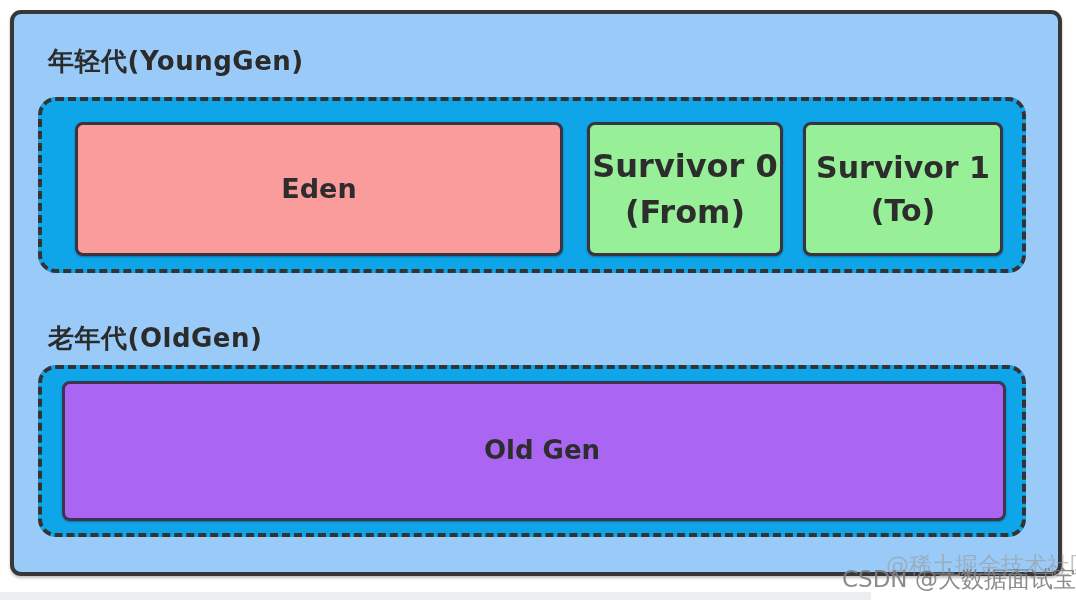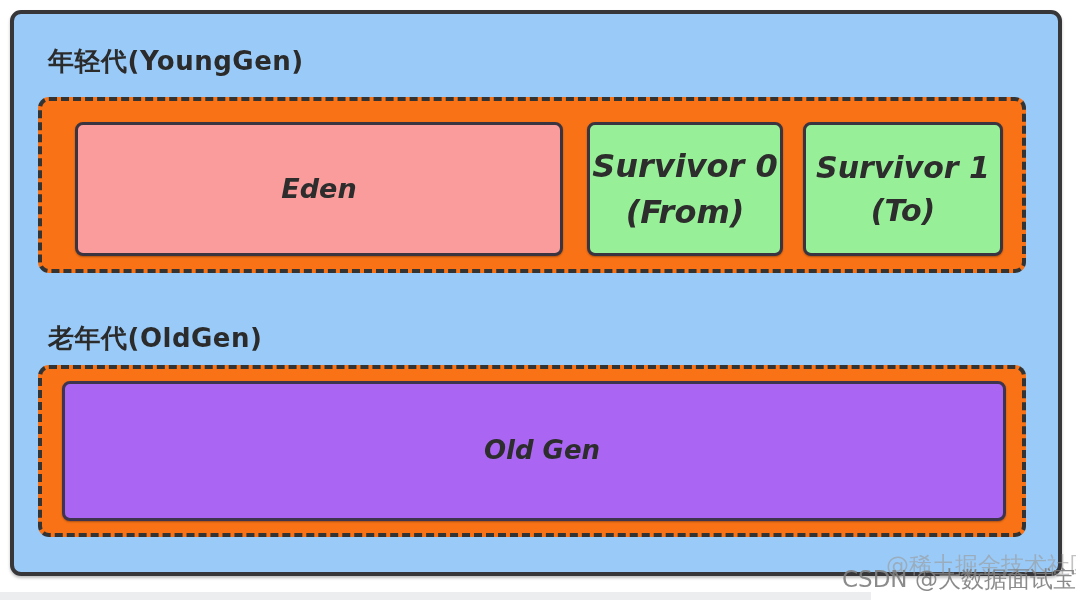--- a/index.html
+++ b/index.html
@@ -38,25 +38,24 @@
     font-size: 26px;
     font-weight: bold;
     color: #2b2b2b;
     letter-spacing: 0.5px;
     white-space: nowrap;
   }
   .young-label { left: 34px; top: 30px; }
   .old-label   { left: 34px; top: 299px; margin-top: 8px; }
   .dashed-region {
     position: absolute;
-    background: #f97316;
+    background: #0ea5e9;
     border: 4px dashed #333333;
-    border-radius: 11px;
+    border-radius: 18px;
     box-sizing: border-box;
-    font-style: italic;
   }
   .young-region { left: 24px; top: 83px;  width: 988px; height: 176px; }
   .old-region   { left: 24px; top: 351px; width: 988px; height: 172px; }
   .mem-box {
     position: absolute;
     border: 3px solid #3a3340;
     border-radius: 8px;
     box-sizing: border-box;
     display: flex;
     align-items: center;

